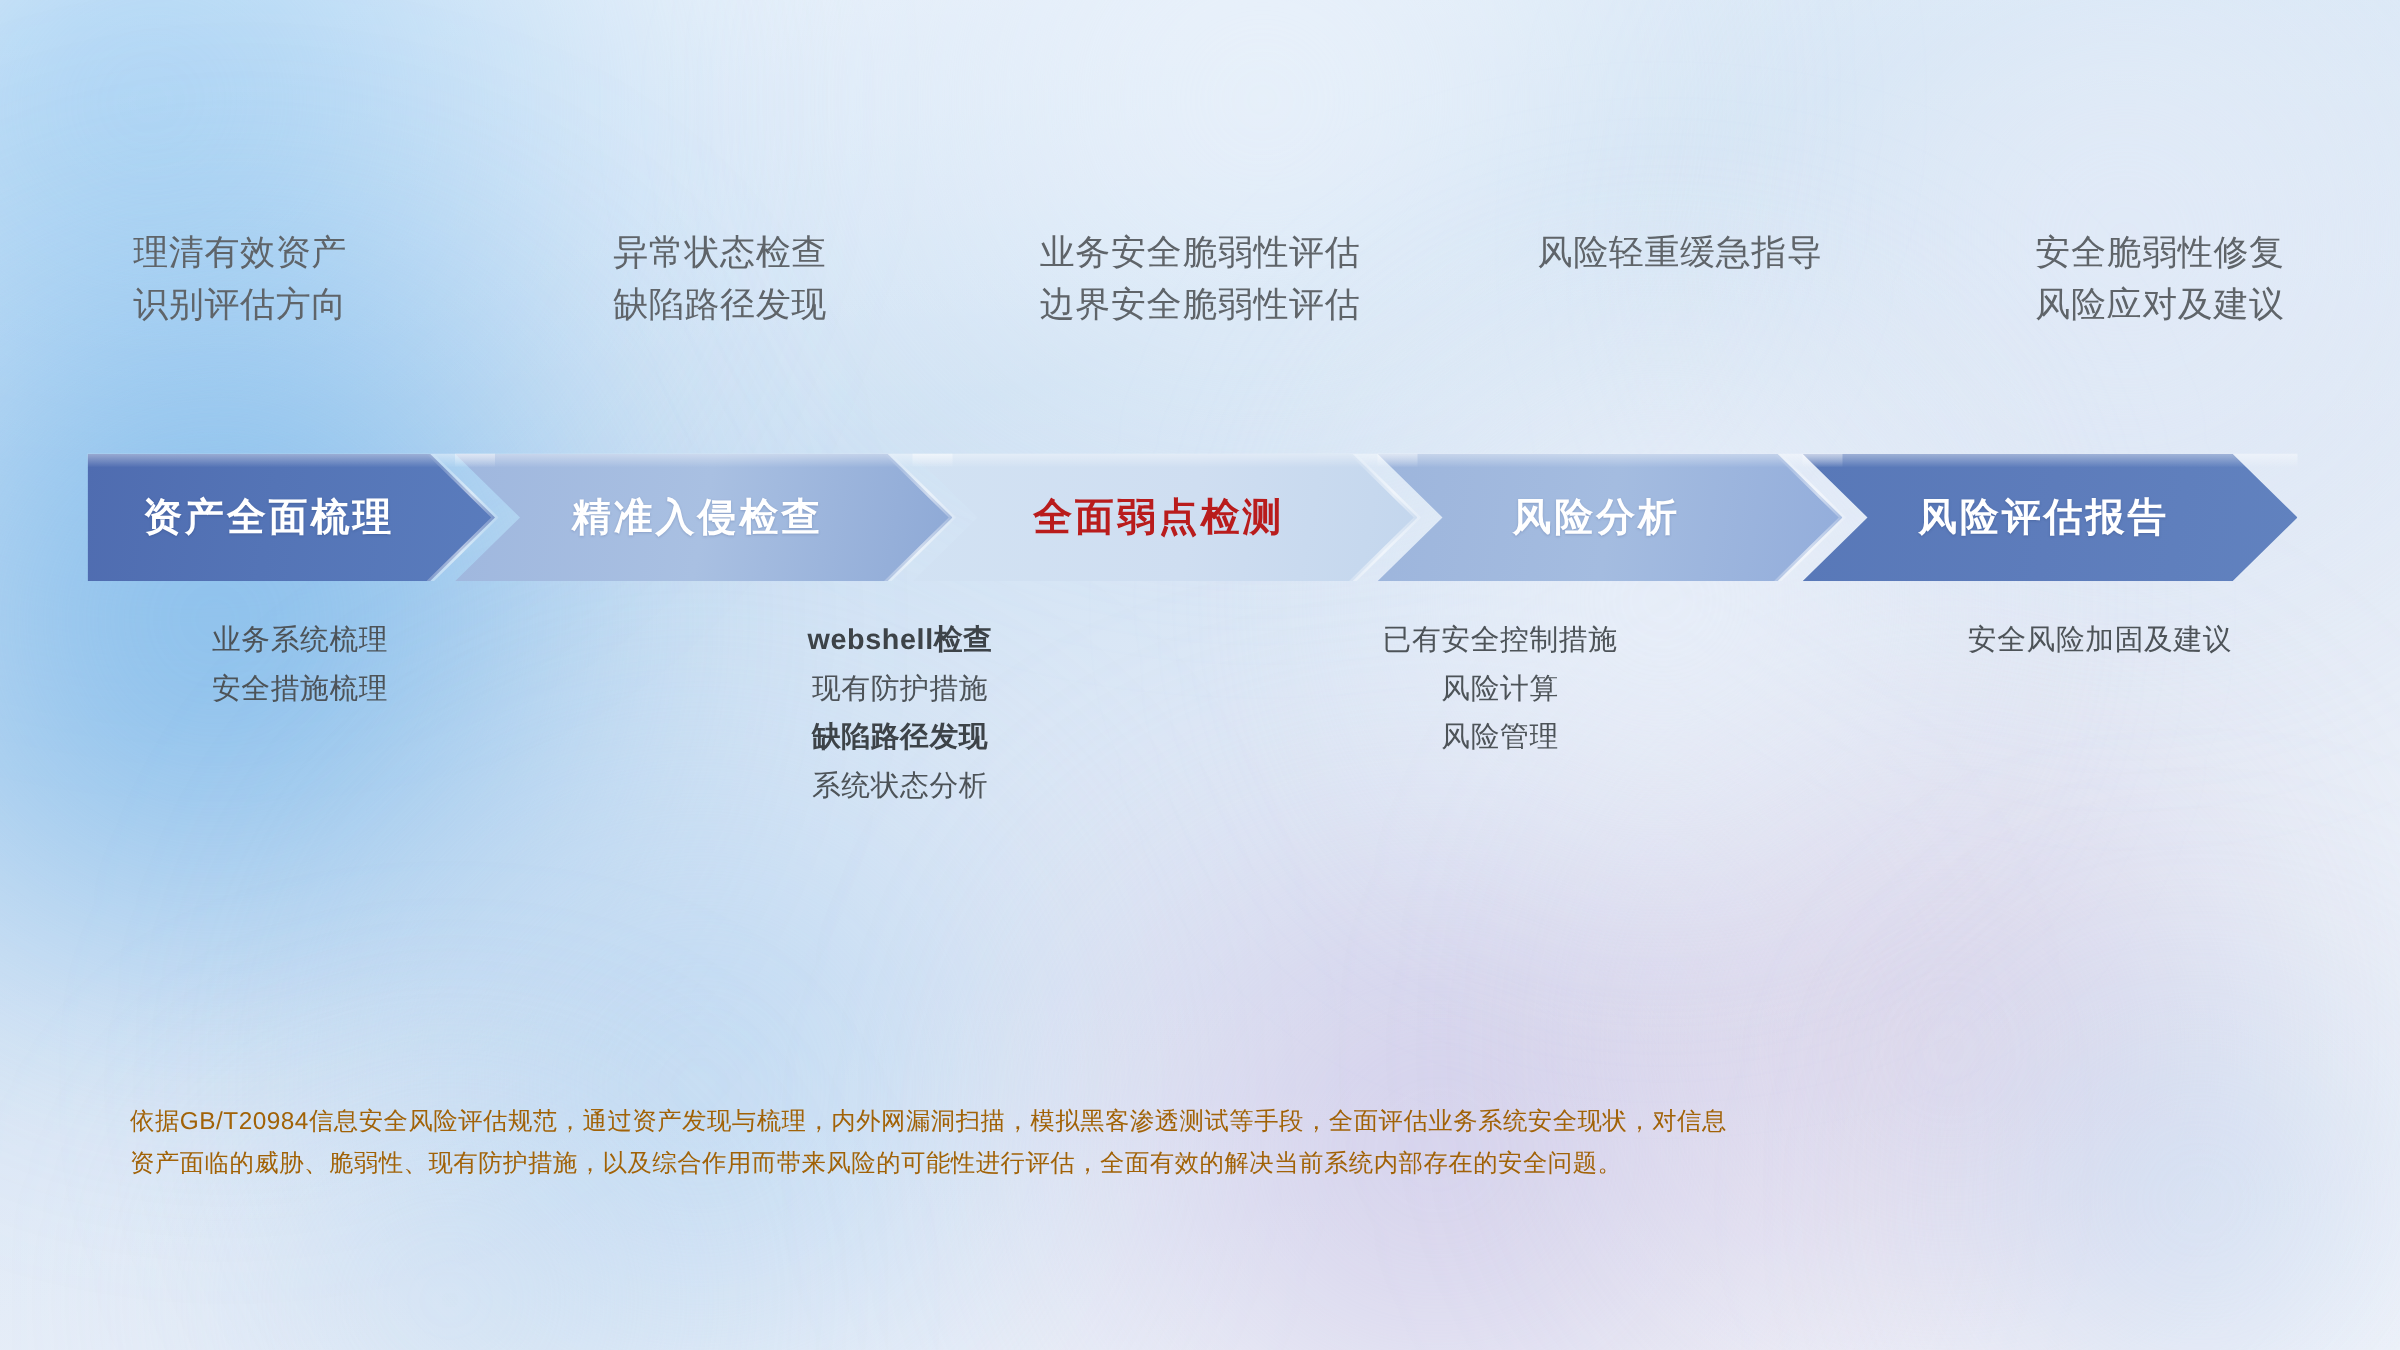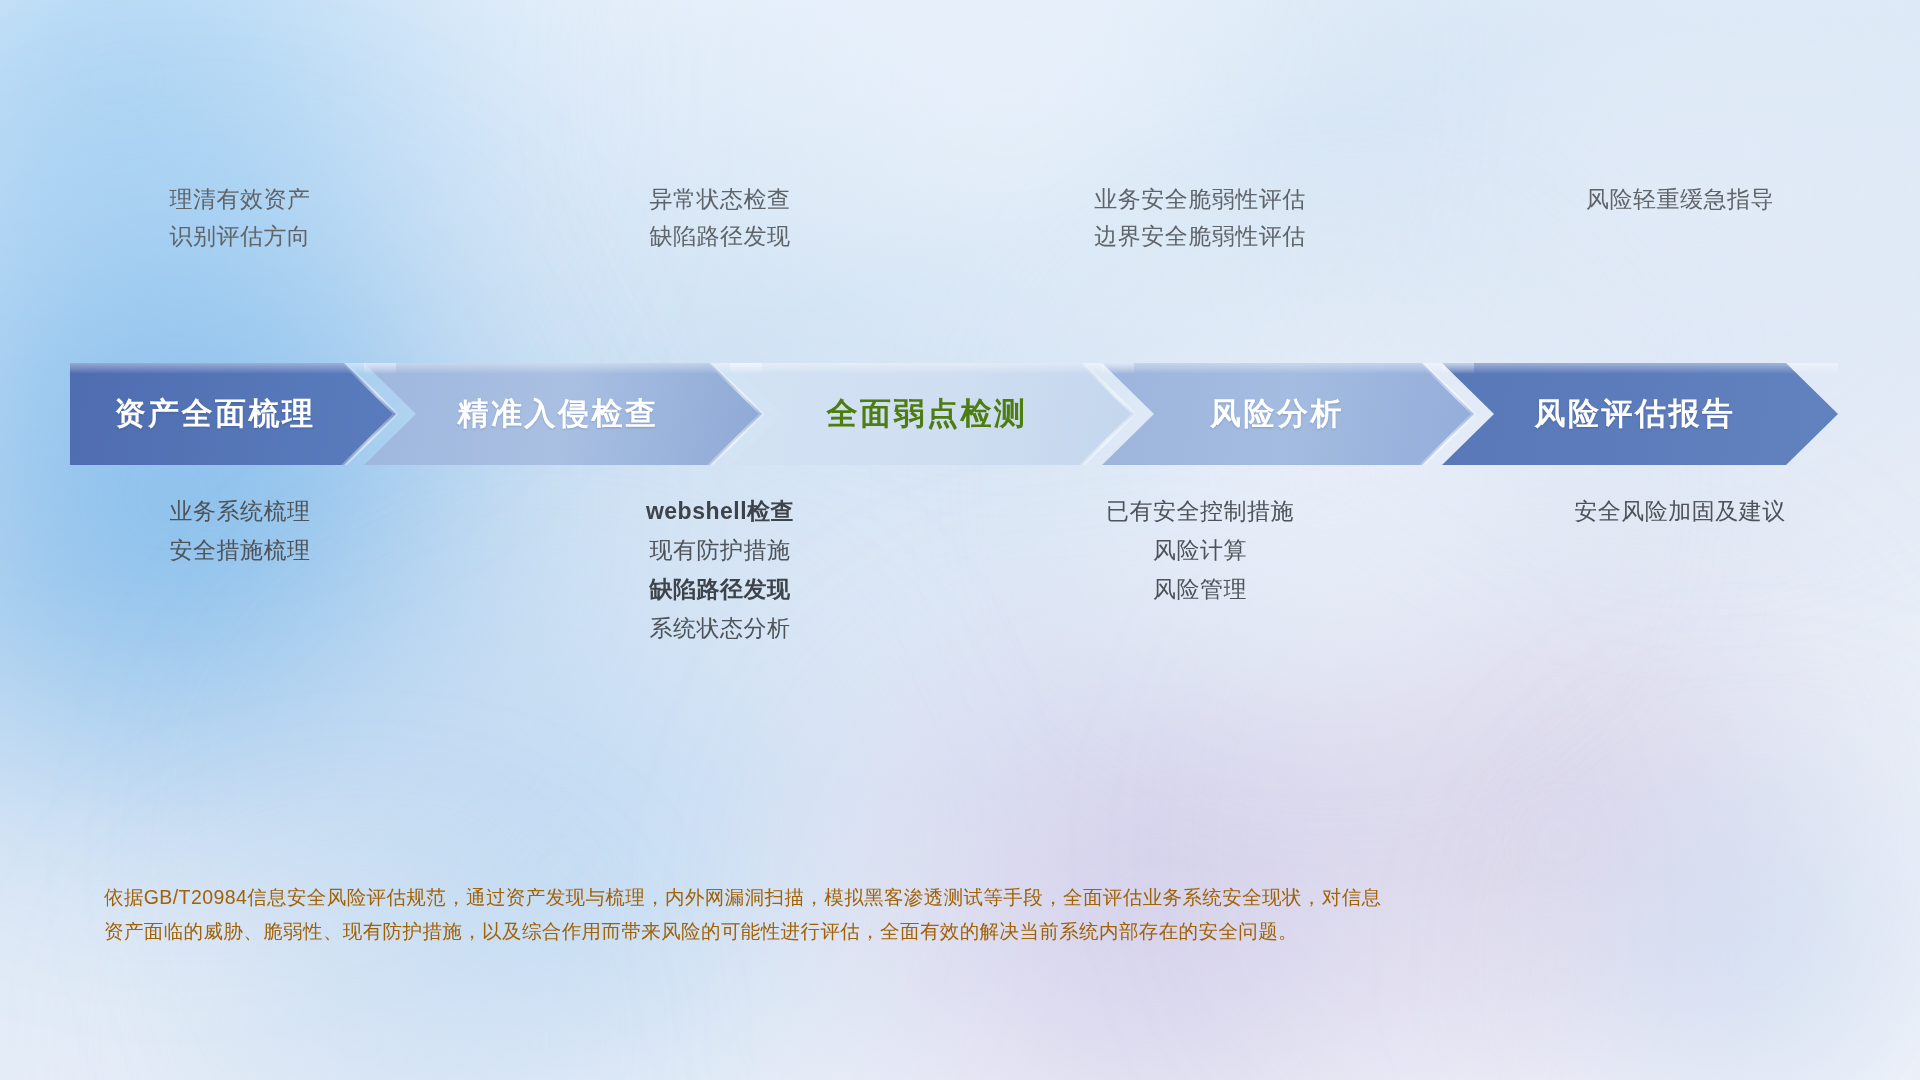--- a/index.html
+++ b/index.html
@@ -40,21 +40,21 @@
         background:radial-gradient(circle at 50% 50%,rgba(188,214,240,.55),rgba(188,214,240,0) 70%); }
   #bg .veil { position:absolute; inset:0;
         background:linear-gradient(to bottom,rgba(255,255,255,.18) 0%,rgba(255,255,255,0) 35%,rgba(255,255,255,0) 70%,rgba(255,255,255,.10) 100%); }
 
   
   #stage { position:absolute; inset:0; }
 
   
   .toprow { position:absolute; left:0; top:188px; width:1920px; height:100px; display:flex; }
   .topcell { flex:1 1 0; display:flex; flex-direction:column; align-items:center; gap:14px; }
-  .toptext { font-size:23px; color:#5f6469; letter-spacing:.5px; line-height:1; white-space:nowrap; }
+  .toptext { font-size:28px; color:#5f6469; letter-spacing:.5px; line-height:1; white-space:nowrap; }
 
   
   #band { position:absolute; left:70px; top:363px; width:1780px; height:102px; display:flex; }
   .chev { position:relative; height:102px; display:flex; align-items:center; justify-content:center; }
   .chev .lbl {
     position:relative; z-index:3; font-size:31px; font-weight:bold;
     letter-spacing:2.5px; white-space:nowrap;
   }
   .chev .shape { position:absolute; inset:0; z-index:1; }
   
@@ -64,21 +64,21 @@
   .c1 .lbl { color:#ffffff; margin-right:36px; text-shadow:0 1px 2px rgba(30,50,100,.25); }
   
   .c2 { width:398px; margin-right:-32px; }
   .c2 .shape { clip-path:polygon(0 0,calc(100% - 52px) 0,100% 50%,calc(100% - 52px) 100%,0 100%,52px 50%);
     background:linear-gradient(100deg,#9fb7de 0%,#a9c0e2 50%,#8ea9d6 100%); }
   .c2 .lbl { color:#ffffff; margin-left:14px; margin-right:24px; text-shadow:0 1px 2px rgba(40,60,110,.22);text-align:center; }
   
   .c3 { width:404px; margin-right:-32px; }
   .c3 .shape { clip-path:polygon(0 0,calc(100% - 52px) 0,100% 50%,calc(100% - 52px) 100%,0 100%,52px 50%);
     background:linear-gradient(100deg,#d2e2f3 0%,#cfdef1 55%,#c3d6ed 100%); }
-  .c3 .lbl { color:#4d7c0f; margin-left:14px; margin-right:24px;text-align:right; }
+  .c3 .lbl { color:#b91c1c; margin-left:14px; margin-right:24px;text-align:right; }
   
   .c4 { width:372px; margin-right:-32px; }
   .c4 .shape { clip-path:polygon(0 0,calc(100% - 52px) 0,100% 50%,calc(100% - 52px) 100%,0 100%,52px 50%);
     background:linear-gradient(100deg,#9db5dc 0%,#a4bce0 50%,#93addb 100%); }
   .c4 .lbl { color:#ffffff; margin-left:2px; margin-right:24px; text-shadow:0 1px 2px rgba(40,60,110,.22); }
   
   .c5 { width:396px; }
   .c5 .shape { clip-path:polygon(0 0,calc(100% - 52px) 0,100% 50%,calc(100% - 52px) 100%,0 100%,52px 50%);
     background:linear-gradient(100deg,#5878b8 0%,#5d7cbb 50%,#6182bf 100%); }
   .c5 .lbl { color:#ffffff; margin-left:14px; margin-right:24px; text-shadow:0 1px 2px rgba(30,50,100,.25); }
@@ -135,20 +135,24 @@
       <div class="toptext">异常状态检查</div>
       <div class="toptext">缺陷路径发现</div>
     </div>
     <div class="topcell">
       <div class="toptext">业务安全脆弱性评估</div>
       <div class="toptext">边界安全脆弱性评估</div>
     </div>
     <div class="topcell">
       <div class="toptext">风险轻重缓急指导</div>
     </div>
+    <div class="topcell">
+      <div class="toptext">安全脆弱性修复</div>
+      <div class="toptext">风险应对及建议</div>
+    </div>
   </div>
 
   <div id="band">
     <div class="chev c1">
       <div class="shape"></div>
       <div class="gloss"></div>
       <div class="sep"></div>
       <span class="lbl">资产全面梳理</span>
     </div>
     <div class="chev c2">

